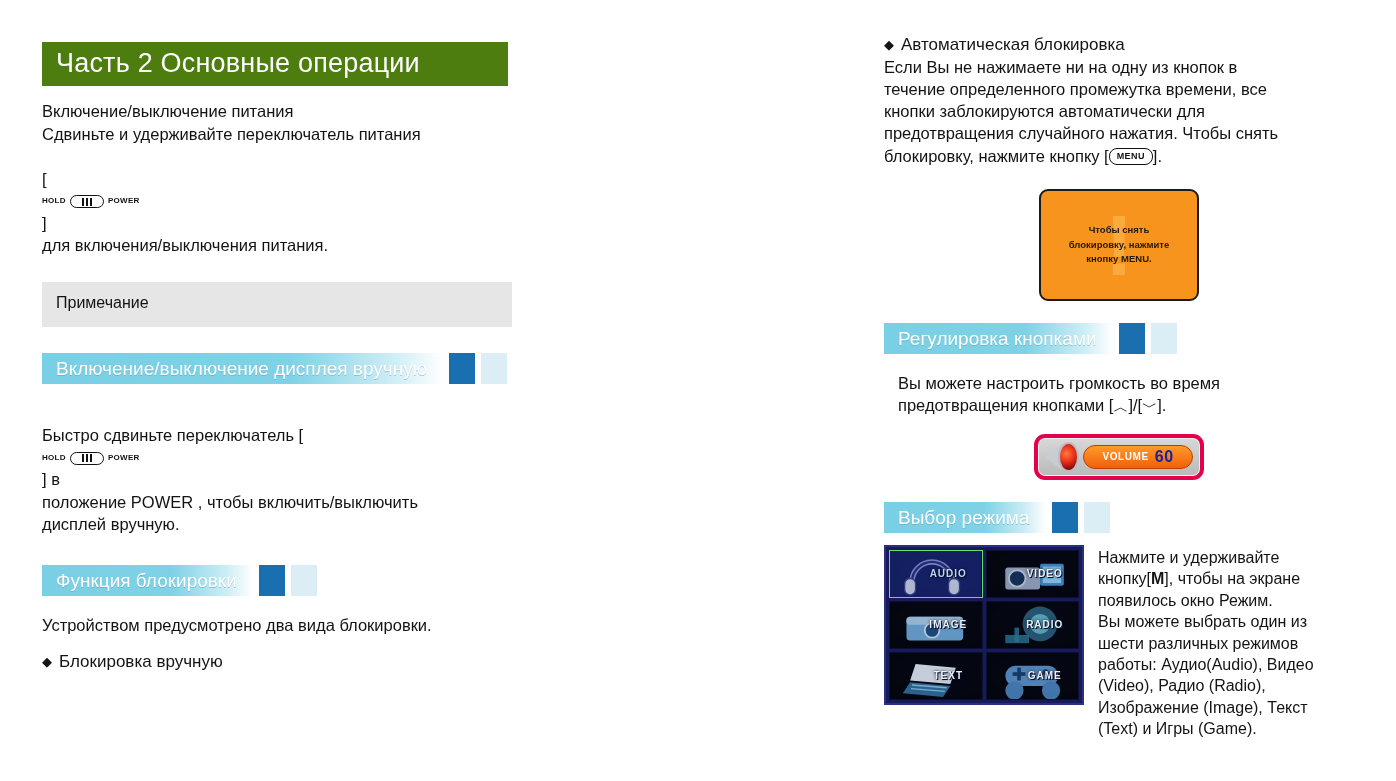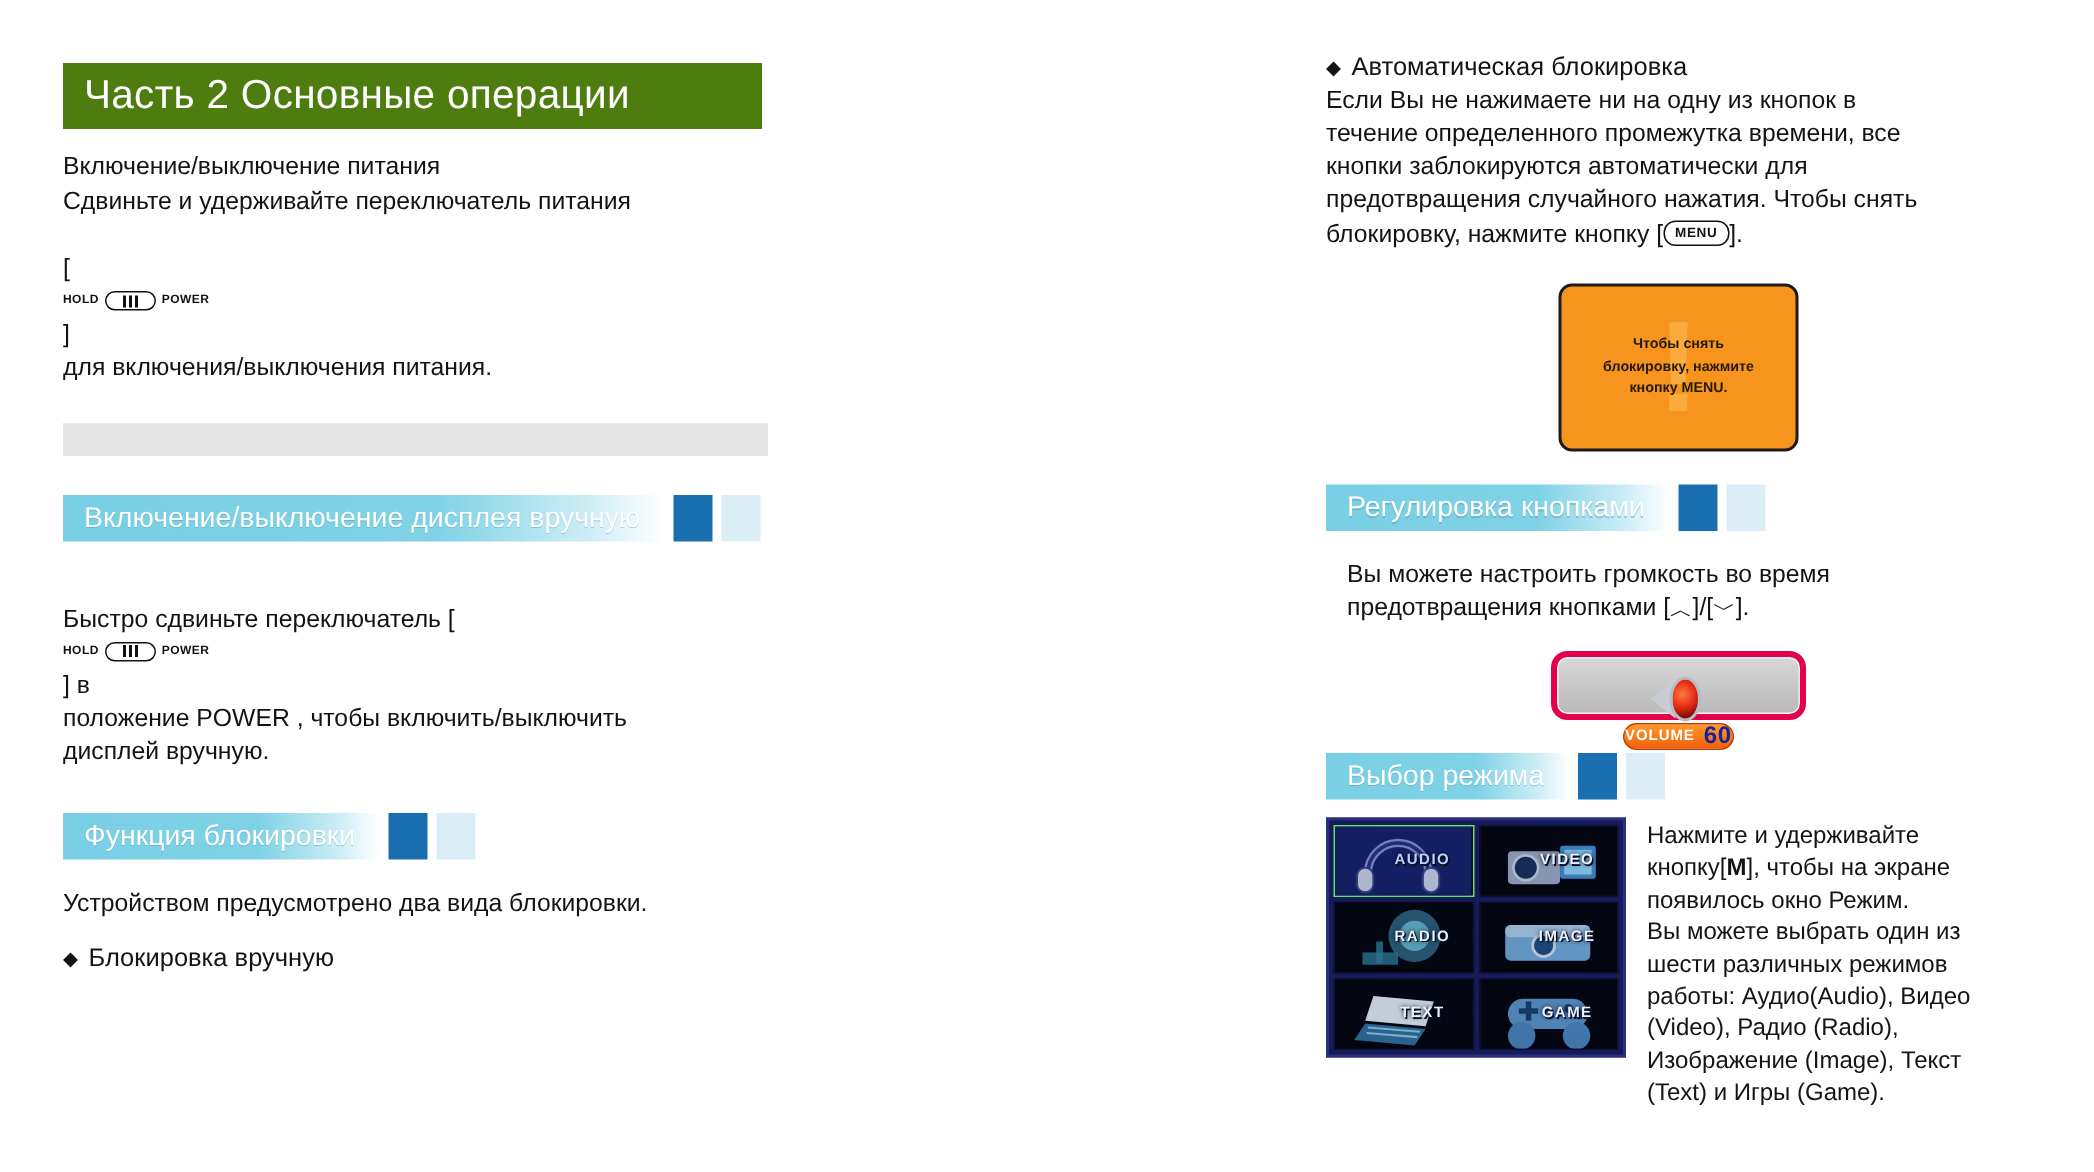--- a/index.html
+++ b/index.html
@@ -133,21 +133,20 @@
   .vol-wrap { display:flex; justify-content:center; }
   .vol-widget {
     position:relative;
     width:170px; height:46px;
     background:linear-gradient(#d8d8d8,#b9b9b9);
     border:4px solid #e4004a;
     border-radius:11px;
     display:flex; align-items:center;
     padding:12px 7px;
     box-shadow:inset 0 0 0 1px #f3f3f3;
-    flex-direction:column;
   }
   .spk {
     position:relative; width:34px; height:32px; flex:none; margin-right:4px;
   }
   .spk .cone {
     position:absolute; left:0; top:3px;
     width:0; height:0;
     border-top:13px solid transparent;
     border-bottom:13px solid transparent;
     border-right:17px solid #c9ccd2;
@@ -227,20 +226,21 @@
         <span class="pill"><i></i><i></i><i></i></span>
         <span class="lbl">POWER</span>
       </span>
       <span>]</span>
       <span>для включения/выключения питания.</span>
     </div>
 
     <div class="gap-26"></div>
 
     <div class="note-box">
+      <div class="para">Примечание</div>
     </div>
 
     <div class="gap-26"></div>
 
     <div class="sec-head">
       <div class="bar">
         <span>Включение/выключение дисплея вручную</span>
       </div>
       <div class="accents">
         <div class="sq-dark"></div>
@@ -385,36 +385,36 @@
             <circle cx="33" cy="30" r="9" fill="#16325c" stroke="#c3cee0" stroke-width="2"></circle>
             <rect x="58" y="14" width="26" height="24" rx="2" fill="#3f8fd0"></rect>
             <rect x="61" y="17" width="20" height="18" fill="#8fd0f5"></rect>
           </svg>
           <span class="mlabel">VIDEO</span>
         </div>
 
         <div class="mode-tile">
           <svg class="art" viewBox="0 0 100 52" preserveAspectRatio="xMidYMid slice">
             <rect width="100" height="52" fill="#04060f"></rect>
+            <rect x="18" y="16" width="62" height="26" rx="4" fill="#6fa9d8"></rect>
+            <rect x="18" y="16" width="62" height="9" rx="4" fill="#a8cbe8"></rect>
+            <circle cx="46" cy="31" r="8" fill="#1d4f82" stroke="#cfe0f0" stroke-width="2"></circle>
+          </svg>
+          <span class="mlabel">IMAGE</span>
+        </div>
+
+        <div class="mode-tile">
+          <svg class="art" viewBox="0 0 100 52" preserveAspectRatio="xMidYMid slice">
+            <rect width="100" height="52" fill="#04060f"></rect>
             <circle cx="58" cy="24" r="19" fill="#2f6f8c" opacity=".85"></circle>
             <circle cx="58" cy="24" r="11" fill="#6fc7dd" opacity=".8"></circle>
             <rect x="20" y="36" width="26" height="9" fill="#2f7fa0" opacity=".8"></rect>
             <rect x="30" y="28" width="5" height="16" fill="#2f7fa0" opacity=".8"></rect>
           </svg>
           <span class="mlabel">RADIO</span>
-        </div>
-
-        <div class="mode-tile">
-          <svg class="art" viewBox="0 0 100 52" preserveAspectRatio="xMidYMid slice">
-            <rect width="100" height="52" fill="#04060f"></rect>
-            <rect x="18" y="16" width="62" height="26" rx="4" fill="#6fa9d8"></rect>
-            <rect x="18" y="16" width="62" height="9" rx="4" fill="#a8cbe8"></rect>
-            <circle cx="46" cy="31" r="8" fill="#1d4f82" stroke="#cfe0f0" stroke-width="2"></circle>
-          </svg>
-          <span class="mlabel">IMAGE</span>
         </div>
 
         <div class="mode-tile">
           <svg class="art" viewBox="0 0 100 52" preserveAspectRatio="xMidYMid slice">
             <rect width="100" height="52" fill="#04060f"></rect>
             <path d="M28 12 L72 16 L66 34 L22 30 Z" fill="#dfe8f2"></path>
             <path d="M22 32 L66 36 L58 48 L14 44 Z" fill="#2f6f9e"></path>
             <path d="M24 35 L62 38" stroke="#8fc4e4" stroke-width="1.5"></path>
             <path d="M23 39 L60 42" stroke="#8fc4e4" stroke-width="1.5"></path>
           </svg>

